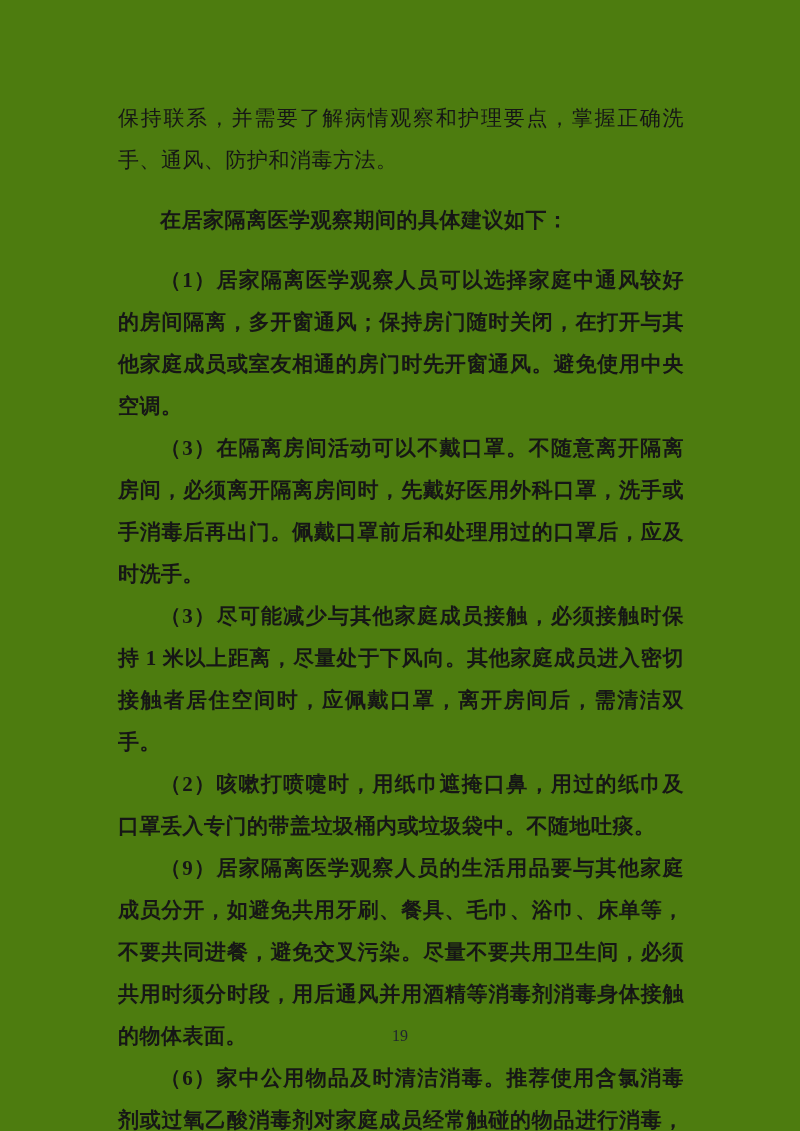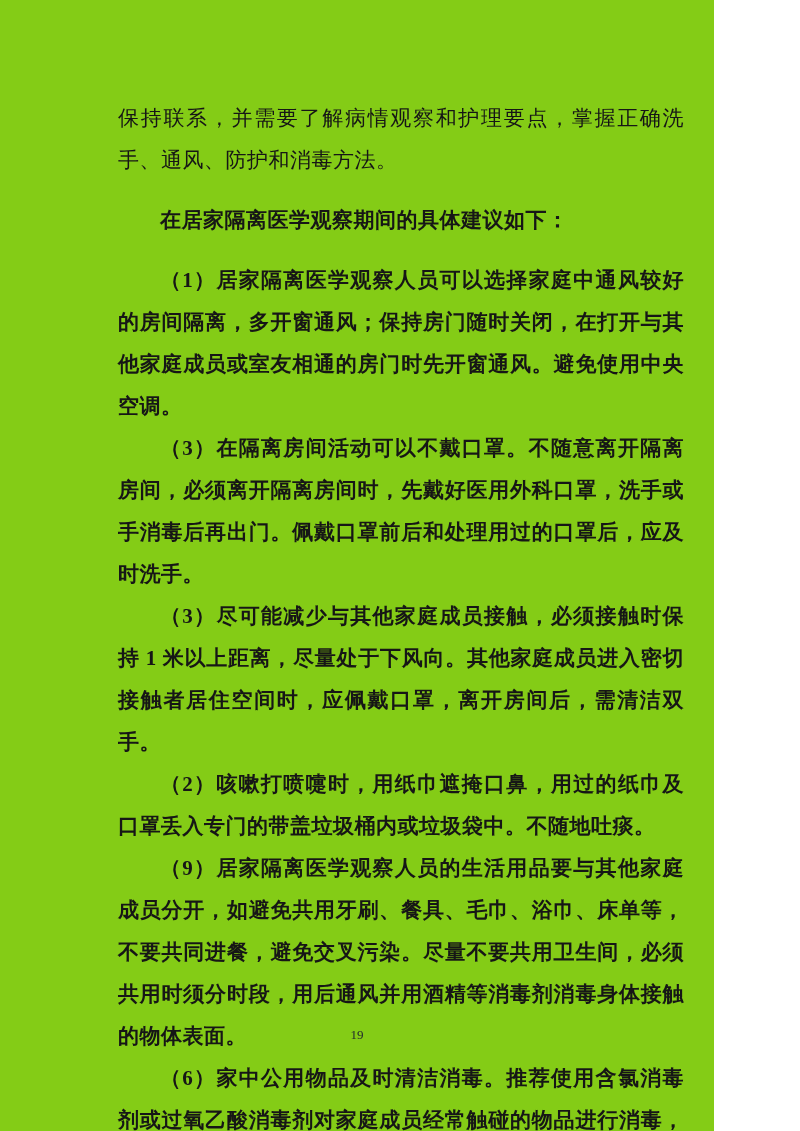--- a/index.html
+++ b/index.html
@@ -2,23 +2,23 @@
 <html><head>
 <meta charset="utf-8">
 <style>
   html, body {
     margin: 0;
     padding: 0;
     background: #ffffff;
   }
   .page {
     position: relative;
-    width: 714px;
+    width: 800px;
     height: 1131px;
-    background: #84cc16;
+    background: #4d7c0f;
     overflow: hidden;
   }
   .doc-body {
     position: absolute;
     left: 118px;
     top: 97px;
     width: 566px;
     font-family: "Liberation Serif", "DejaVu Serif", serif;
     font-size: 21px;
     line-height: 42px;
@@ -37,21 +37,21 @@
   .doc-body p.space-before {
     margin-top: 18px;
   }
   .page-footer {
     position: absolute;
     left: 0;
     top: 1027px;
     width: 100%;
     text-align: center;
     font-family: "Liberation Serif", "DejaVu Serif", serif;
-    font-size: 13px;
+    font-size: 16px;
     color: #1f2430;
   }
 </style>
 </head>
 <body>
 
 <div class="page">
   <div class="doc-body">
 
   <p>保持联系，并需要了解病情观察和护理要点，掌握正确洗手、通风、防护和消毒方法。</p>

